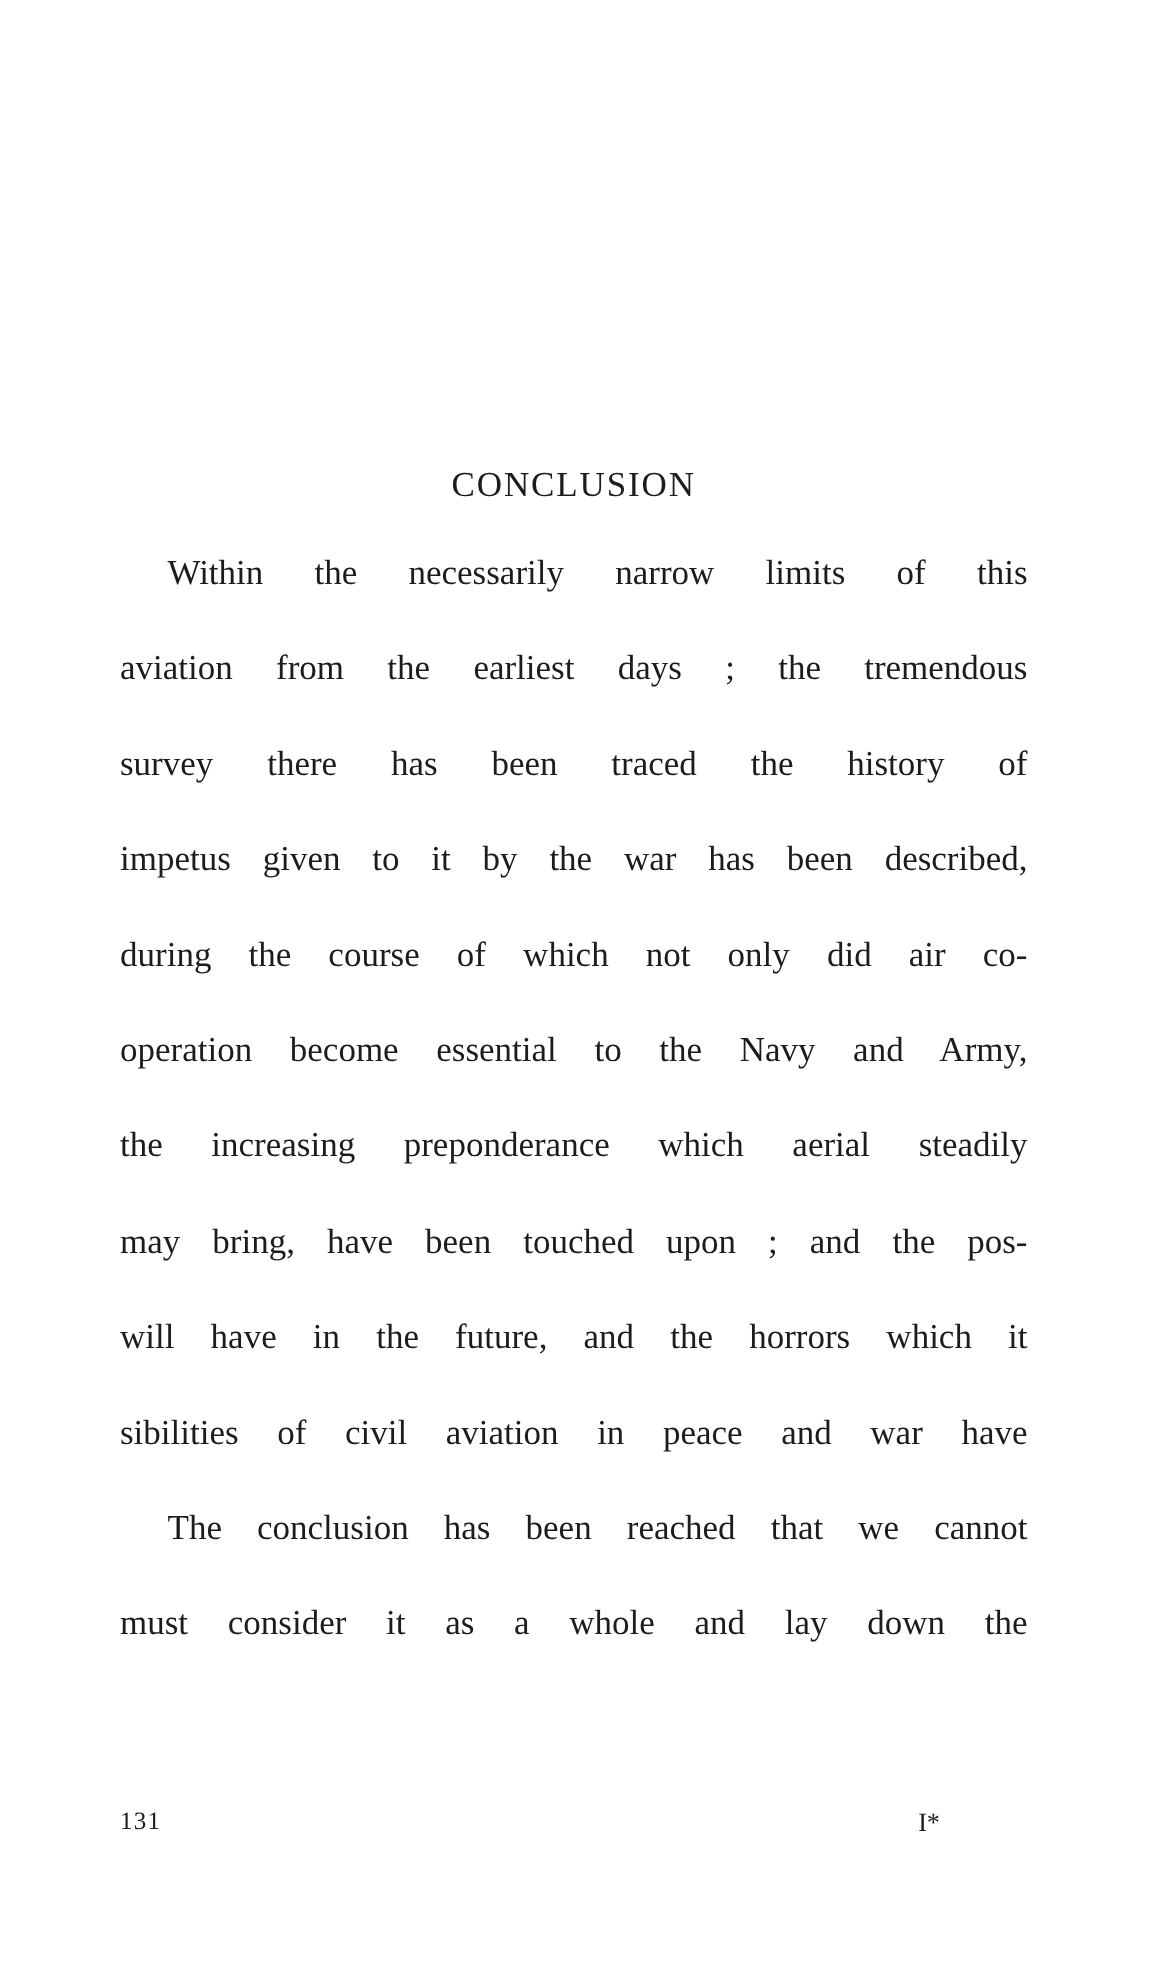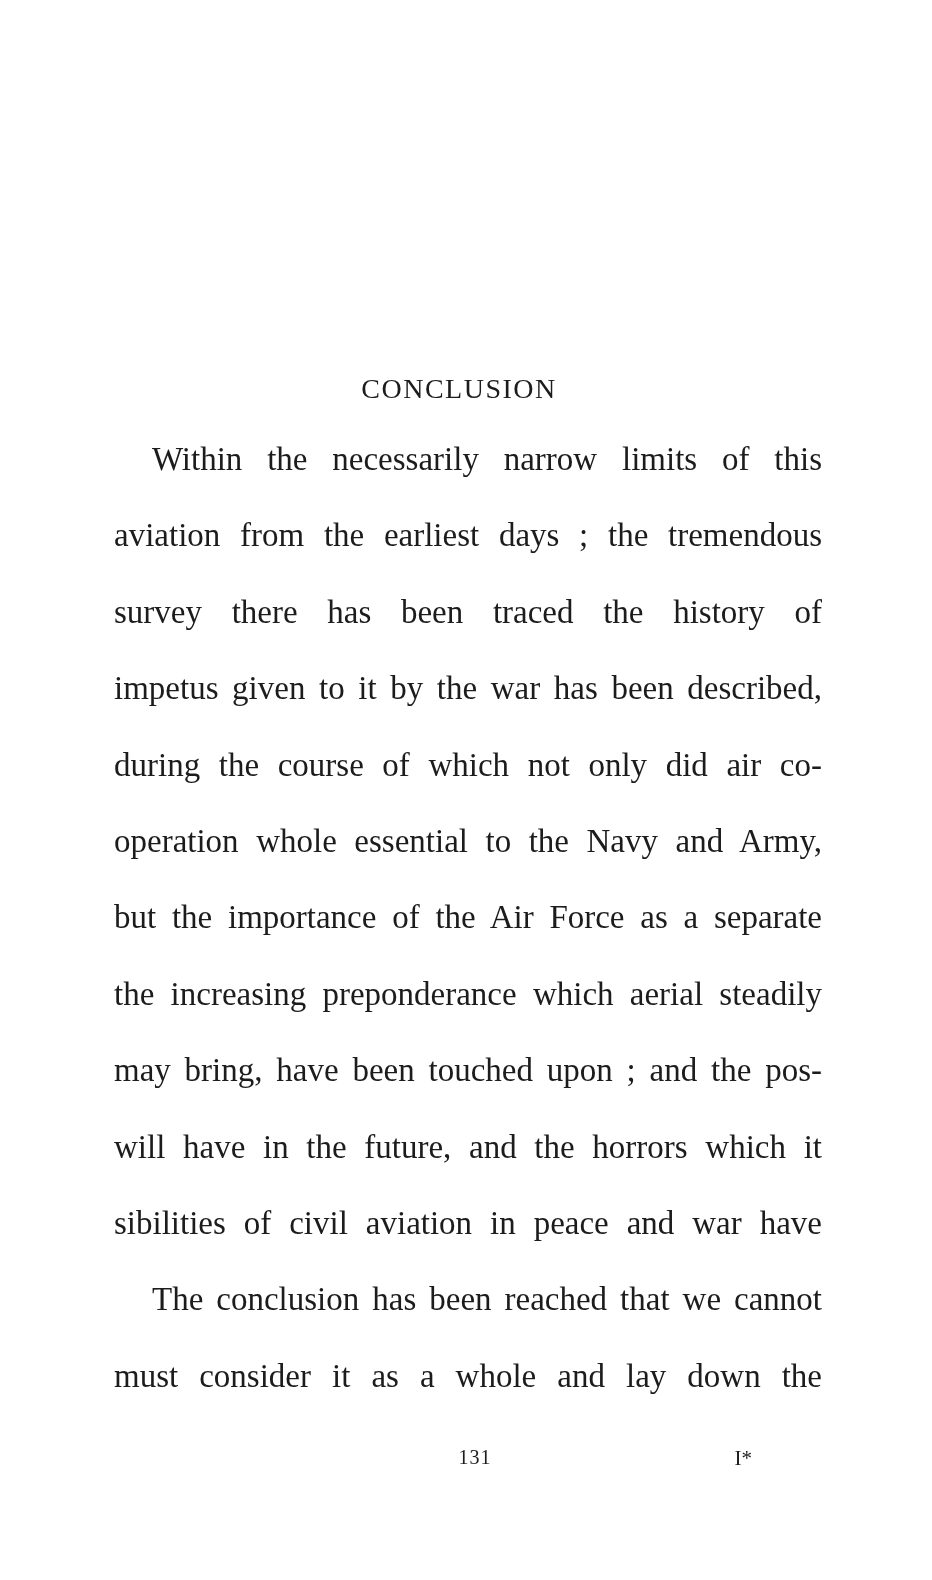--- a/index.html
+++ b/index.html
@@ -27,23 +27,22 @@
     font-size: 28px;
     letter-spacing: 1.5px;
     line-height: 34px;
     margin: 0 0 34px 0;
     font-weight: normal;
   }
   .paragraph {
     margin: 0;
   }
   .line {
-    font-size: 33px;
+    font-size: 28px;
     line-height: 38.2px;
-    margin-left: 18px;
   }
   .line.just {
     text-align: justify;
     text-align-last: justify;
   }
   .line.just::after {
     
     content: "";
     display: inline-block;
     width: 100%;
@@ -55,23 +54,22 @@
   .footer {
     position: absolute;
     top: 1446px;
     left: 96px;
     width: 726px;
     height: 30px;
     font-size: 20px;
   }
   .pageno {
     position: absolute;
-    left: 16px;
+    left: 0;
     width: 100%;
-    text-align: center;
     letter-spacing: 1px;
   }
   .sig {
     position: absolute;
     right: 70px;
     top: 0;
     font-size: 21px;
   }
 </style>
 </head>
@@ -79,22 +77,21 @@
 
 <div class="page">
   <div class="textblock">
     <h1 class="heading">CONCLUSION</h1>
     <div class="paragraph">
         <div class="line just indent">Within the necessarily narrow limits of this</div>
         <div class="line just">aviation from the earliest days ; the tremendous</div>
         <div class="line just">survey there has been traced the history of</div>
         <div class="line just">impetus given to it by the war has been described,</div>
         <div class="line just">during the course of which not only did air co-</div>
-        <div class="line just">operation whole essential to the Navy and Army,</div>
-        <div class="line just">but the importance of the Air Force as a separate</div>
+        <div class="line just">operation become essential to the Navy and Army,</div>
         <div class="line just">the increasing preponderance which aerial steadily</div>
         <div class="line just">may bring, have been touched upon ; and the pos-</div>
         <div class="line just">will have in the future, and the horrors which it</div>
         <div class="line just">sibilities of civil aviation in peace and war have</div>
       </div>
     <div class="paragraph">
         <div class="line just indent">The conclusion has been reached that we cannot</div>
         <div class="line just">must consider it as a whole and lay down the</div>
       </div>
   </div>

